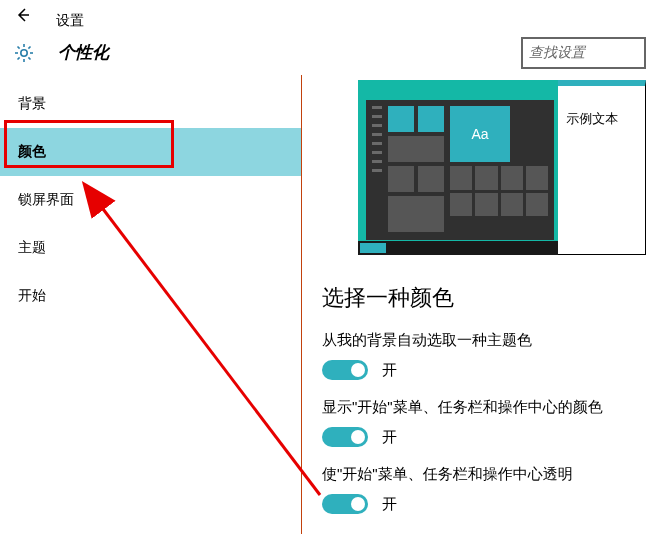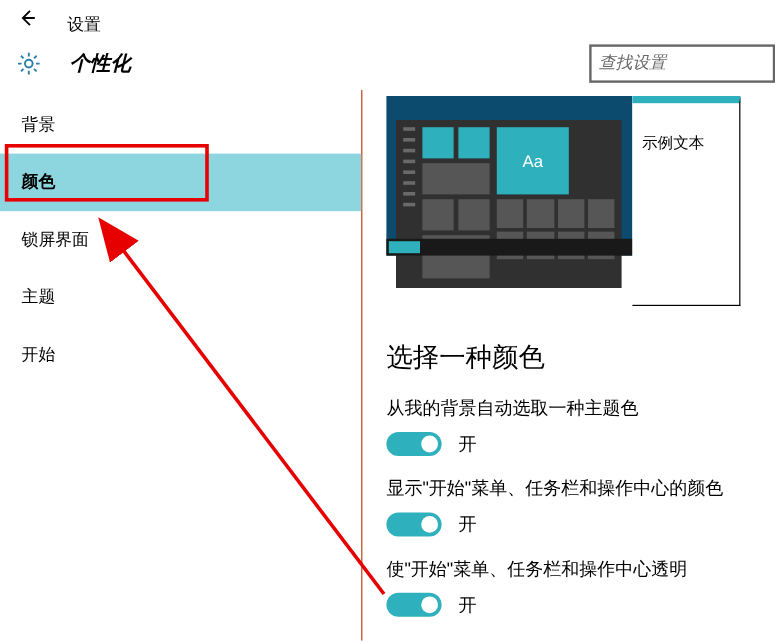--- a/index.html
+++ b/index.html
@@ -40,21 +40,21 @@
     align-items: center;
     padding-left: 14px;
     justify-content: space-between;
     font-style: italic;
   }
   .header-left { display: flex; align-items: center; }
   .gear { width: 20px; height: 20px; display:flex; align-items:center; justify-content:center; }
   .section-title { font-size: 17px; font-weight: 600; margin-left: 24px; }
   .search-box {
     height: 32px;
-    width: 155px;
+    width: 125px;
     border: 2px solid #666;
     display: flex;
     align-items: center;
     padding: 0 6px;
     color: #666;
     margin-right: 0;
   }
   .body-area {
     display: flex;
     height: calc(534px - 75px);
@@ -82,23 +82,24 @@
     overflow: hidden;
   }
   .preview-area {
     display: flex;
     gap: 0;
     height: 175px;
     margin-top: 5px;
   }
   .preview-start {
     width: 205px;
-    height: 133px;
-    background: #0c4a6e;
+    height: 175px;
+    background: #14b8a6;
     position: relative;
+    margin-left: 36px;
   }
   .start-panel {
     position: absolute;
     left: 8px; top: 20px;
     width: 188px; height: 140px;
     background: #303030;
     display: flex;
     gap: 6px;
     padding: 6px;
   }

